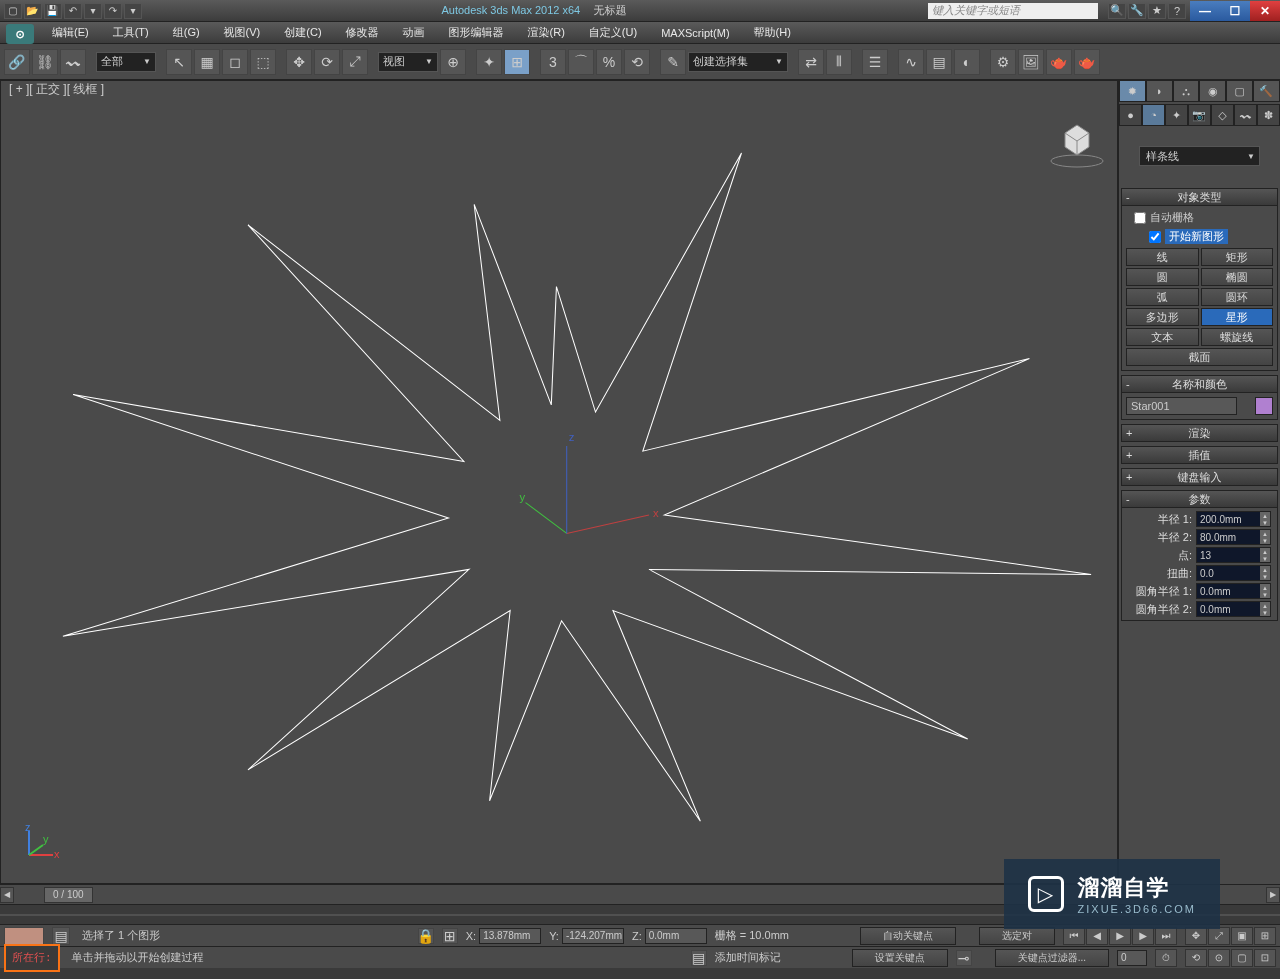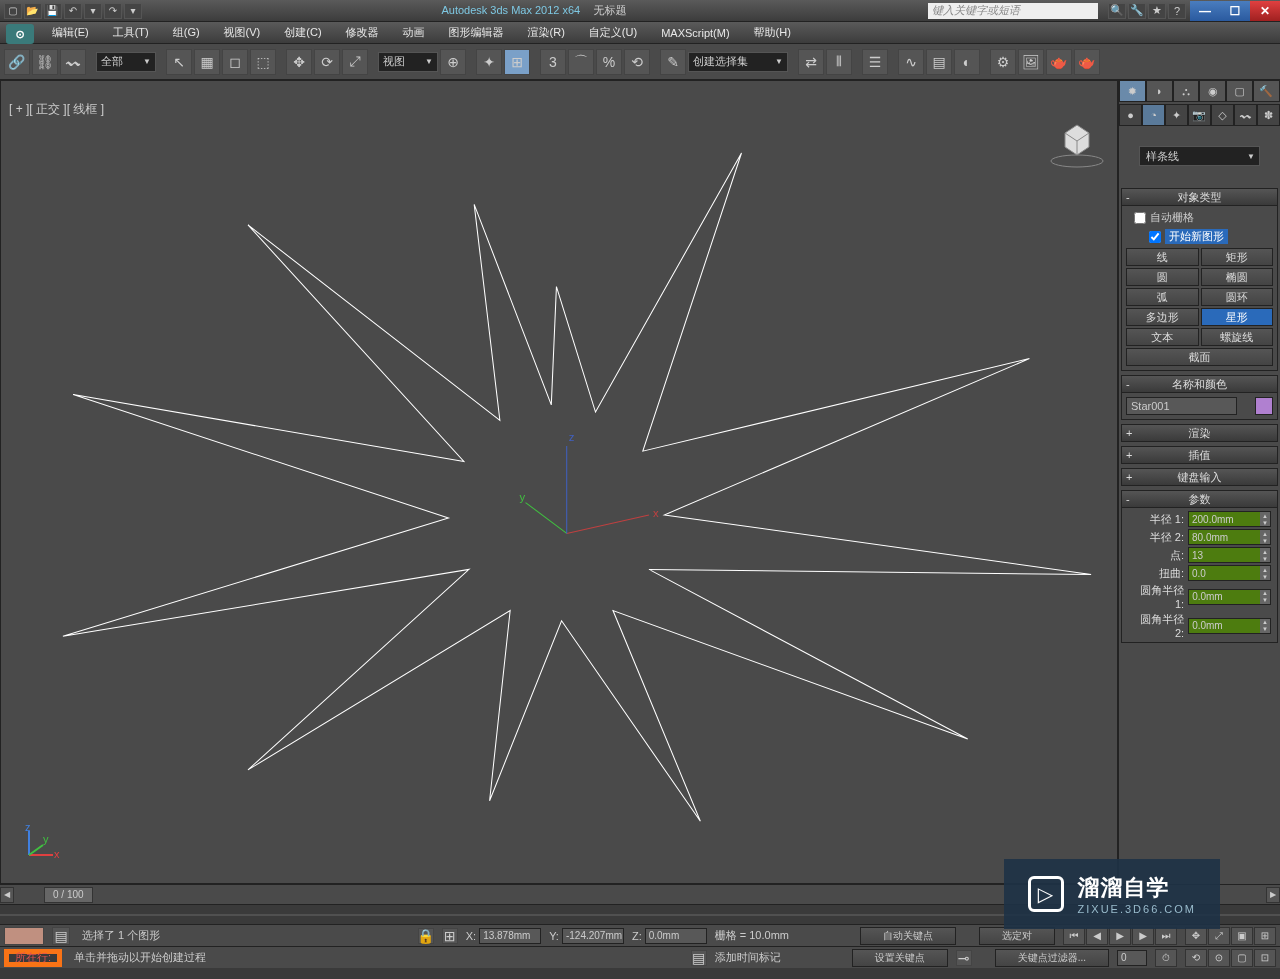--- a/index.html
+++ b/index.html
@@ -24,21 +24,21 @@
 
 .toolbar { height: 36px; background: #4a4a4a; display: flex; align-items: center; padding: 0 4px; gap: 2px; border-bottom: 1px solid #222; }
 .tbtn { width: 26px; height: 26px; background: #555; border: 1px solid #444; display: flex; align-items: center; justify-content: center; color: #ccc; font-size: 14px; }
 .tbtn.highlight { background: #7aa0c8; }
 .tool-sep { width: 6px; }
 .tool-drop { background: #222; color: #ccc; border: 1px solid #555; height: 20px; padding: 0 18px 0 4px; display: flex; align-items: center; position: relative; min-width: 60px; }
 .tool-drop::after { content: "▼"; position: absolute; right: 4px; font-size: 8px; }
 
 .main-area { position: absolute; top: 80px; left: 0; right: 0; bottom: 95px; display: flex; }
 .viewport { flex: 1; background: #4a4a4a; position: relative; border: 1px solid #222; }
-.viewport-label { position: absolute; top: 20px; left: 8px; color: #ccc; font-size: 12px; }
+.viewport-label { position: absolute; top: 0; left: 8px; color: #ccc; font-size: 12px; }
 .viewcube { position: absolute; top: 30px; right: 10px; width: 60px; height: 60px; }
 .axis-gizmo { position: absolute; bottom: 20px; left: 20px; width: 40px; height: 40px; }
 
 .command-panel { width: 162px; background: #4a4a4a; border-left: 1px solid #222; display: flex; flex-direction: column; }
 .cp-tabs { display: flex; height: 22px; background: #3a3a3a; }
 .cp-tab { flex: 1; border: 1px solid #222; display: flex; align-items: center; justify-content: center; background: #555; }
 .cp-tab.active { background: #6a8aaa; }
 .cp-subtabs { display: flex; height: 22px; background: #3a3a3a; margin-top: 2px; }
 .cp-subtab { flex: 1; border: 1px solid #222; display: flex; align-items: center; justify-content: center; background: #444; }
 .cp-subtab.active { background: #5a7a9a; }
@@ -54,39 +54,39 @@
 .check-row.sel span { background: #2a6aba; color: #fff; padding: 0 4px; }
 .shape-grid { display: grid; grid-template-columns: 1fr 1fr; gap: 2px; padding: 2px; }
 .shape-btn { background: linear-gradient(#555, #444); border: 1px solid #222; height: 18px; display: flex; align-items: center; justify-content: center; color: #ddd; }
 .shape-btn.active { background: #2a6aba; color: #fff; }
 .shape-btn.full { grid-column: 1 / -1; }
 .name-row { display: flex; padding: 2px; gap: 18px; }
 .name-input { flex: 1; background: #585858; border: 1px solid #222; height: 18px; padding: 0 4px; color: #ccc; display: flex; align-items: center; }
 .color-swatch { width: 18px; height: 18px; background: #b080d0; border: 1px solid #222; }
 .param-row { display: flex; align-items: center; padding: 1px 4px; gap: 4px; justify-content: flex-end; }
 .param-label { text-align: right; color: #ddd; }
-.spinner { display: flex; background: #4d7c0f; border: 1px solid #222; height: 16px; width: 83px; }
+.spinner { display: flex; background: #0f172a; border: 1px solid #222; height: 16px; width: 75px; }
 .spinner-val { flex: 1; color: #ccc; padding: 0 3px; display: flex; align-items: center; font-size: 10px; }
 .spinner-btns { width: 10px; display: flex; flex-direction: column; }
 .spinner-up, .spinner-down { flex: 1; background: #666; font-size: 6px; display: flex; align-items: center; justify-content: center; }
 
 .timeline-area { position: absolute; bottom: 0; left: 0; right: 0; height: 95px; background: #3a3a3a; }
 .time-slider { height: 20px; background: #4a4a4a; display: flex; align-items: center; border-top: 1px solid #222; position: relative; }
 .slider-btn { width: 14px; height: 16px; background: #555; border: 1px solid #333; display: flex; align-items: center; justify-content: center; font-size: 8px; }
 .slider-thumb { background: #666; border: 1px solid #333; padding: 0 8px; height: 16px; display: flex; align-items: center; font-size: 10px; margin-left: 30px; }
 .track-bar { height: 20px; background: #3a3a3a; border-top: 1px solid #222; position: relative; }
 .status-row { height: 22px; background: #4a4a4a; display: flex; align-items: center; border-top: 1px solid #222; padding: 0 4px; gap: 8px; }
 .status-cell { display: flex; align-items: center; gap: 3px; }
 .status-input { background: #585858; border: 1px solid #222; height: 16px; padding: 0 3px; color: #ccc; width: 62px; font-size: 10px; display: flex; align-items: center; }
 .status-text { color: #ccc; font-size: 11px; padding: 0 4px; min-width: 180px; }
 .anim-btn { background: linear-gradient(#555, #444); border: 1px solid #222; height: 18px; padding: 0 22px; display: flex; align-items: center; color: #ccc; font-size: 10px; margin-left: 15px; }
 .play-controls { display: flex; gap: 1px; }
 .play-btn { width: 22px; height: 18px; background: #555; border: 1px solid #333; display: flex; align-items: center; justify-content: center; font-size: 10px; }
 .status-row2 { height: 22px; background: #4a4a4a; display: flex; align-items: center; border-top: 1px solid #222; padding: 0 4px; gap: 8px; }
-.cmd-label { background: #3a3a3a; color: #e05050; padding: 0 6px; height: 18px; display: flex; align-items: center; border: 5px solid #f97316;}
+.cmd-label { background: #3a3a3a; color: #e05050; padding: 0 6px; height: 28px; display: flex; align-items: center; border: 2px solid #f97316; font-family: Liberation Mono, monospace;}
 
 .watermark { position: absolute; right: 60px; bottom: 50px; background: rgba(30,50,70,0.9); padding: 14px 24px; display: flex; align-items: center; gap: 14px; z-index: 10; }
 .watermark-icon { width: 36px; height: 36px; border: 3px solid #fff; border-radius: 6px; display: flex; align-items: center; justify-content: center; color: #fff; font-size: 20px; }
 .watermark-text { color: #fff; }
 .watermark-text .big { font-size: 22px; font-weight: bold; letter-spacing: 1px; }
 .watermark-text .url { font-size: 11px; letter-spacing: 2px; color: #9bc; text-align: center; }
 
 svg { display: block; }
 </style>
 </head>

